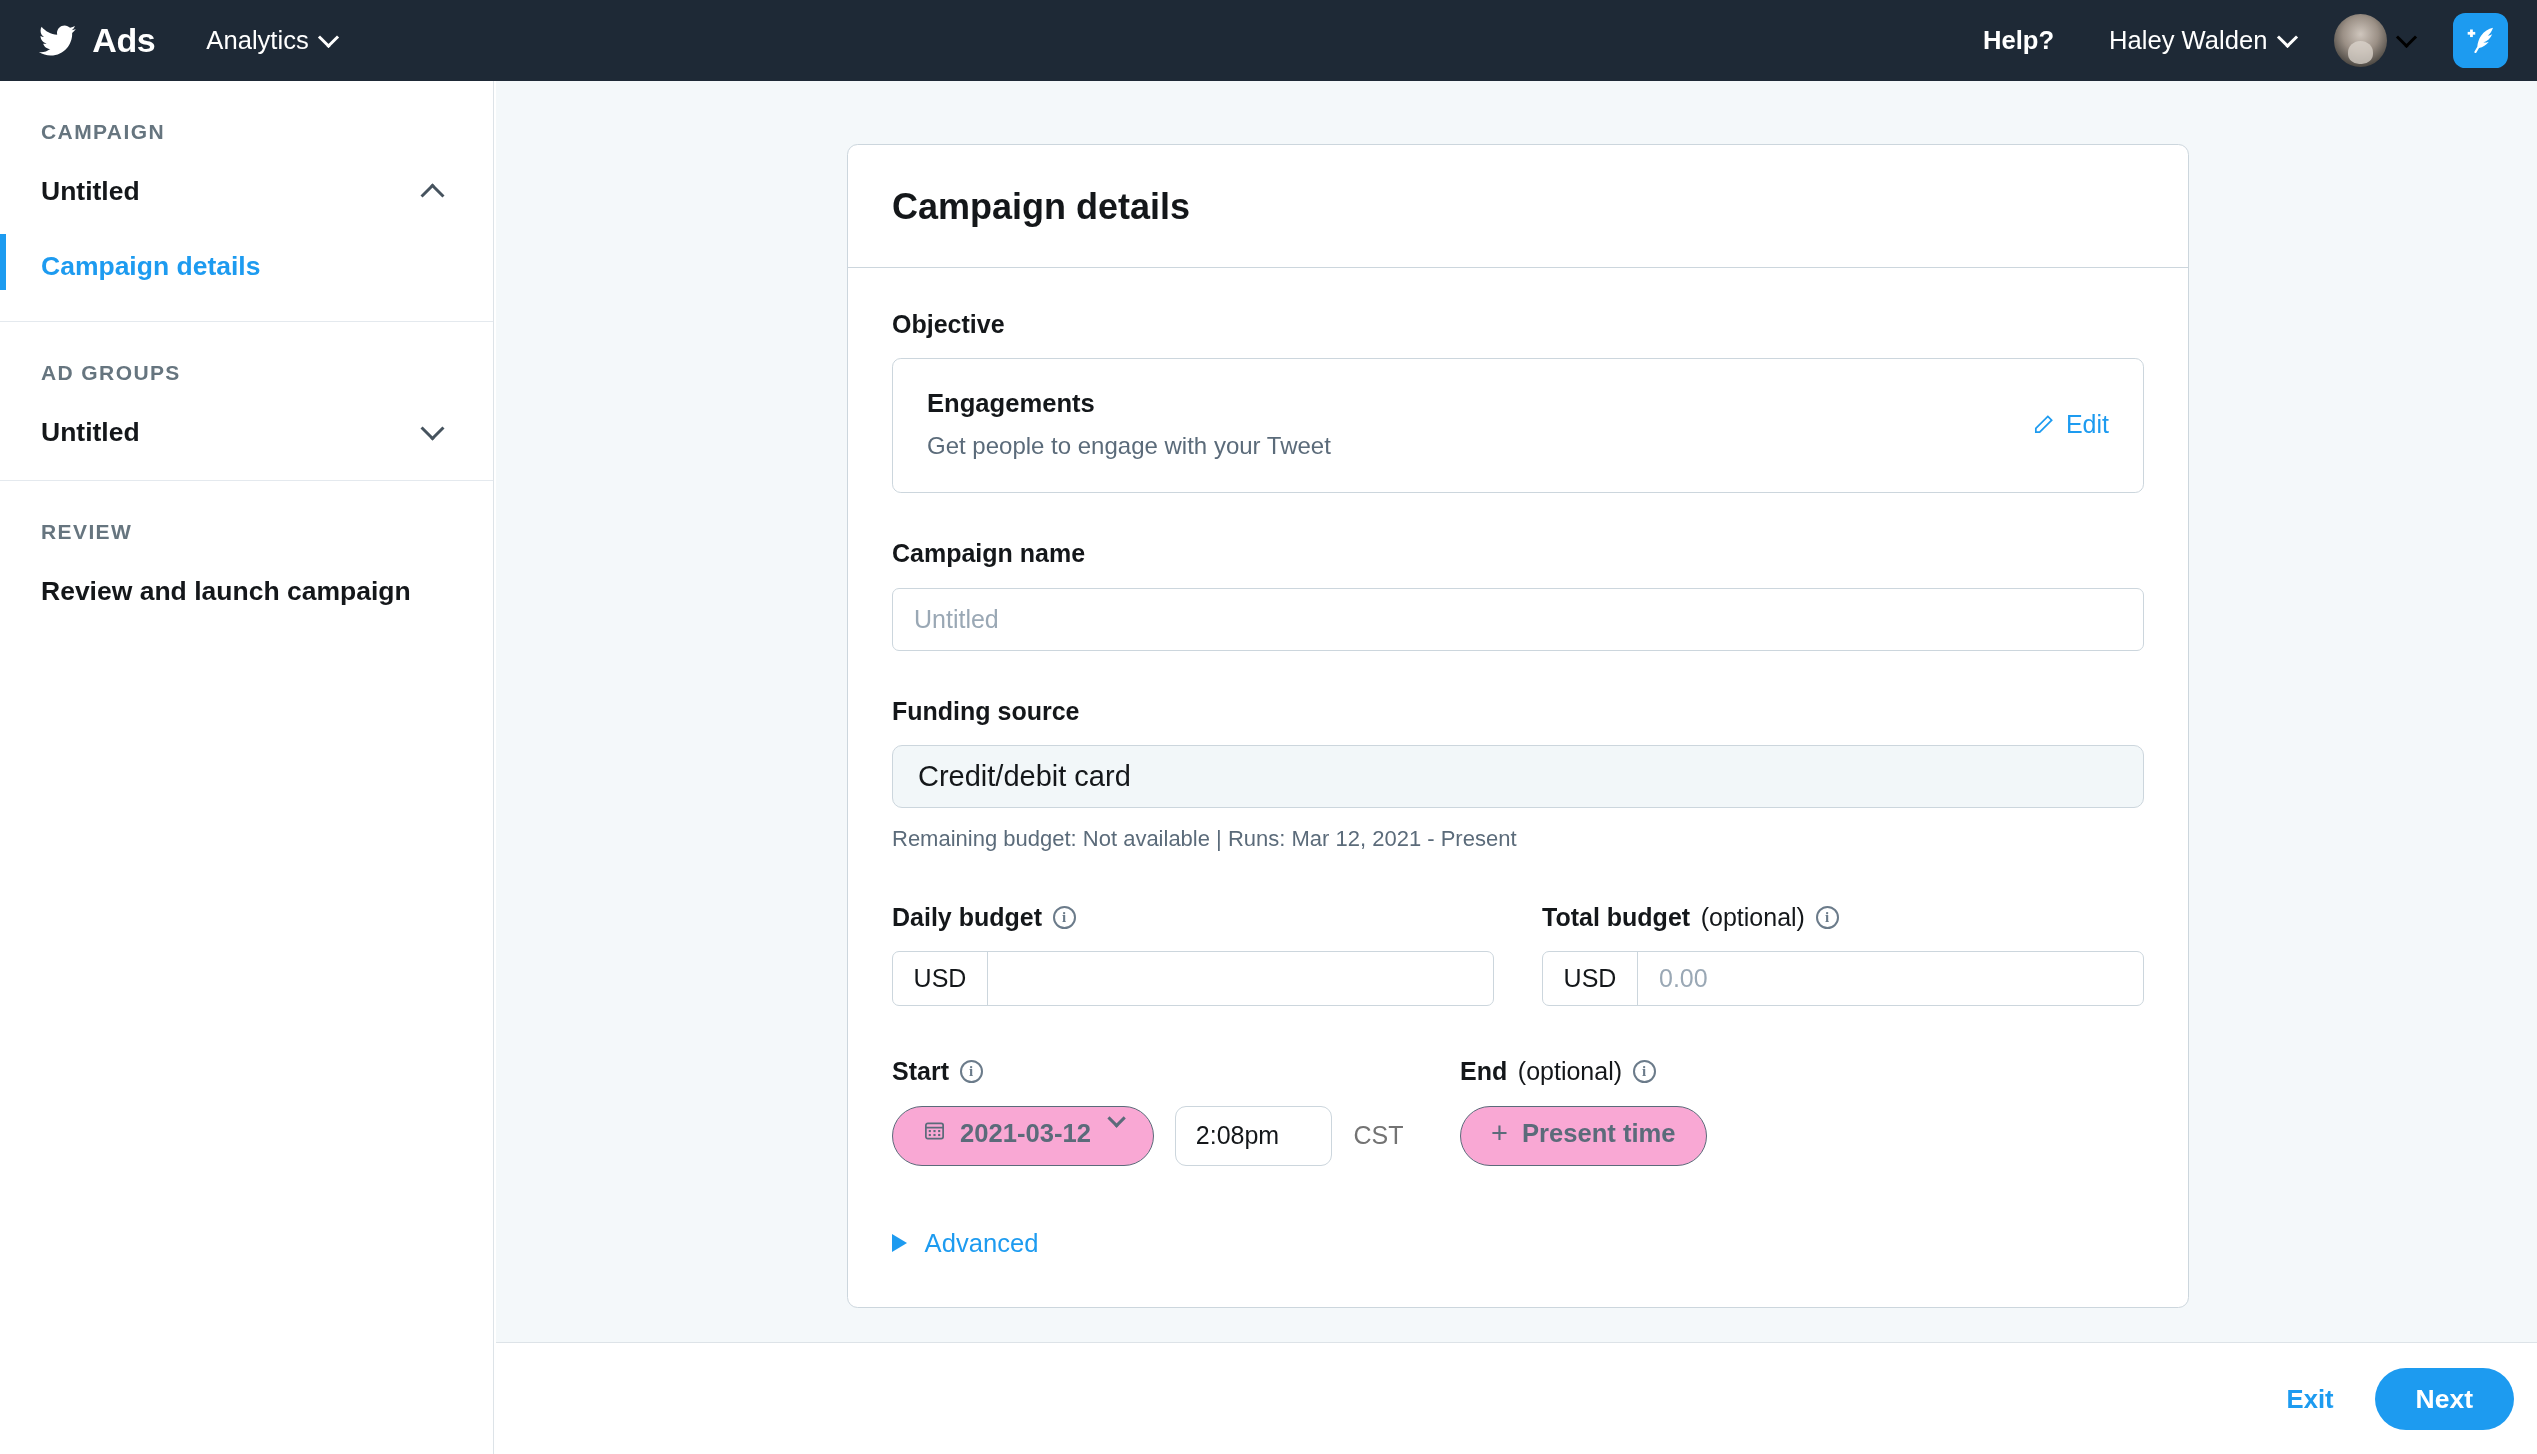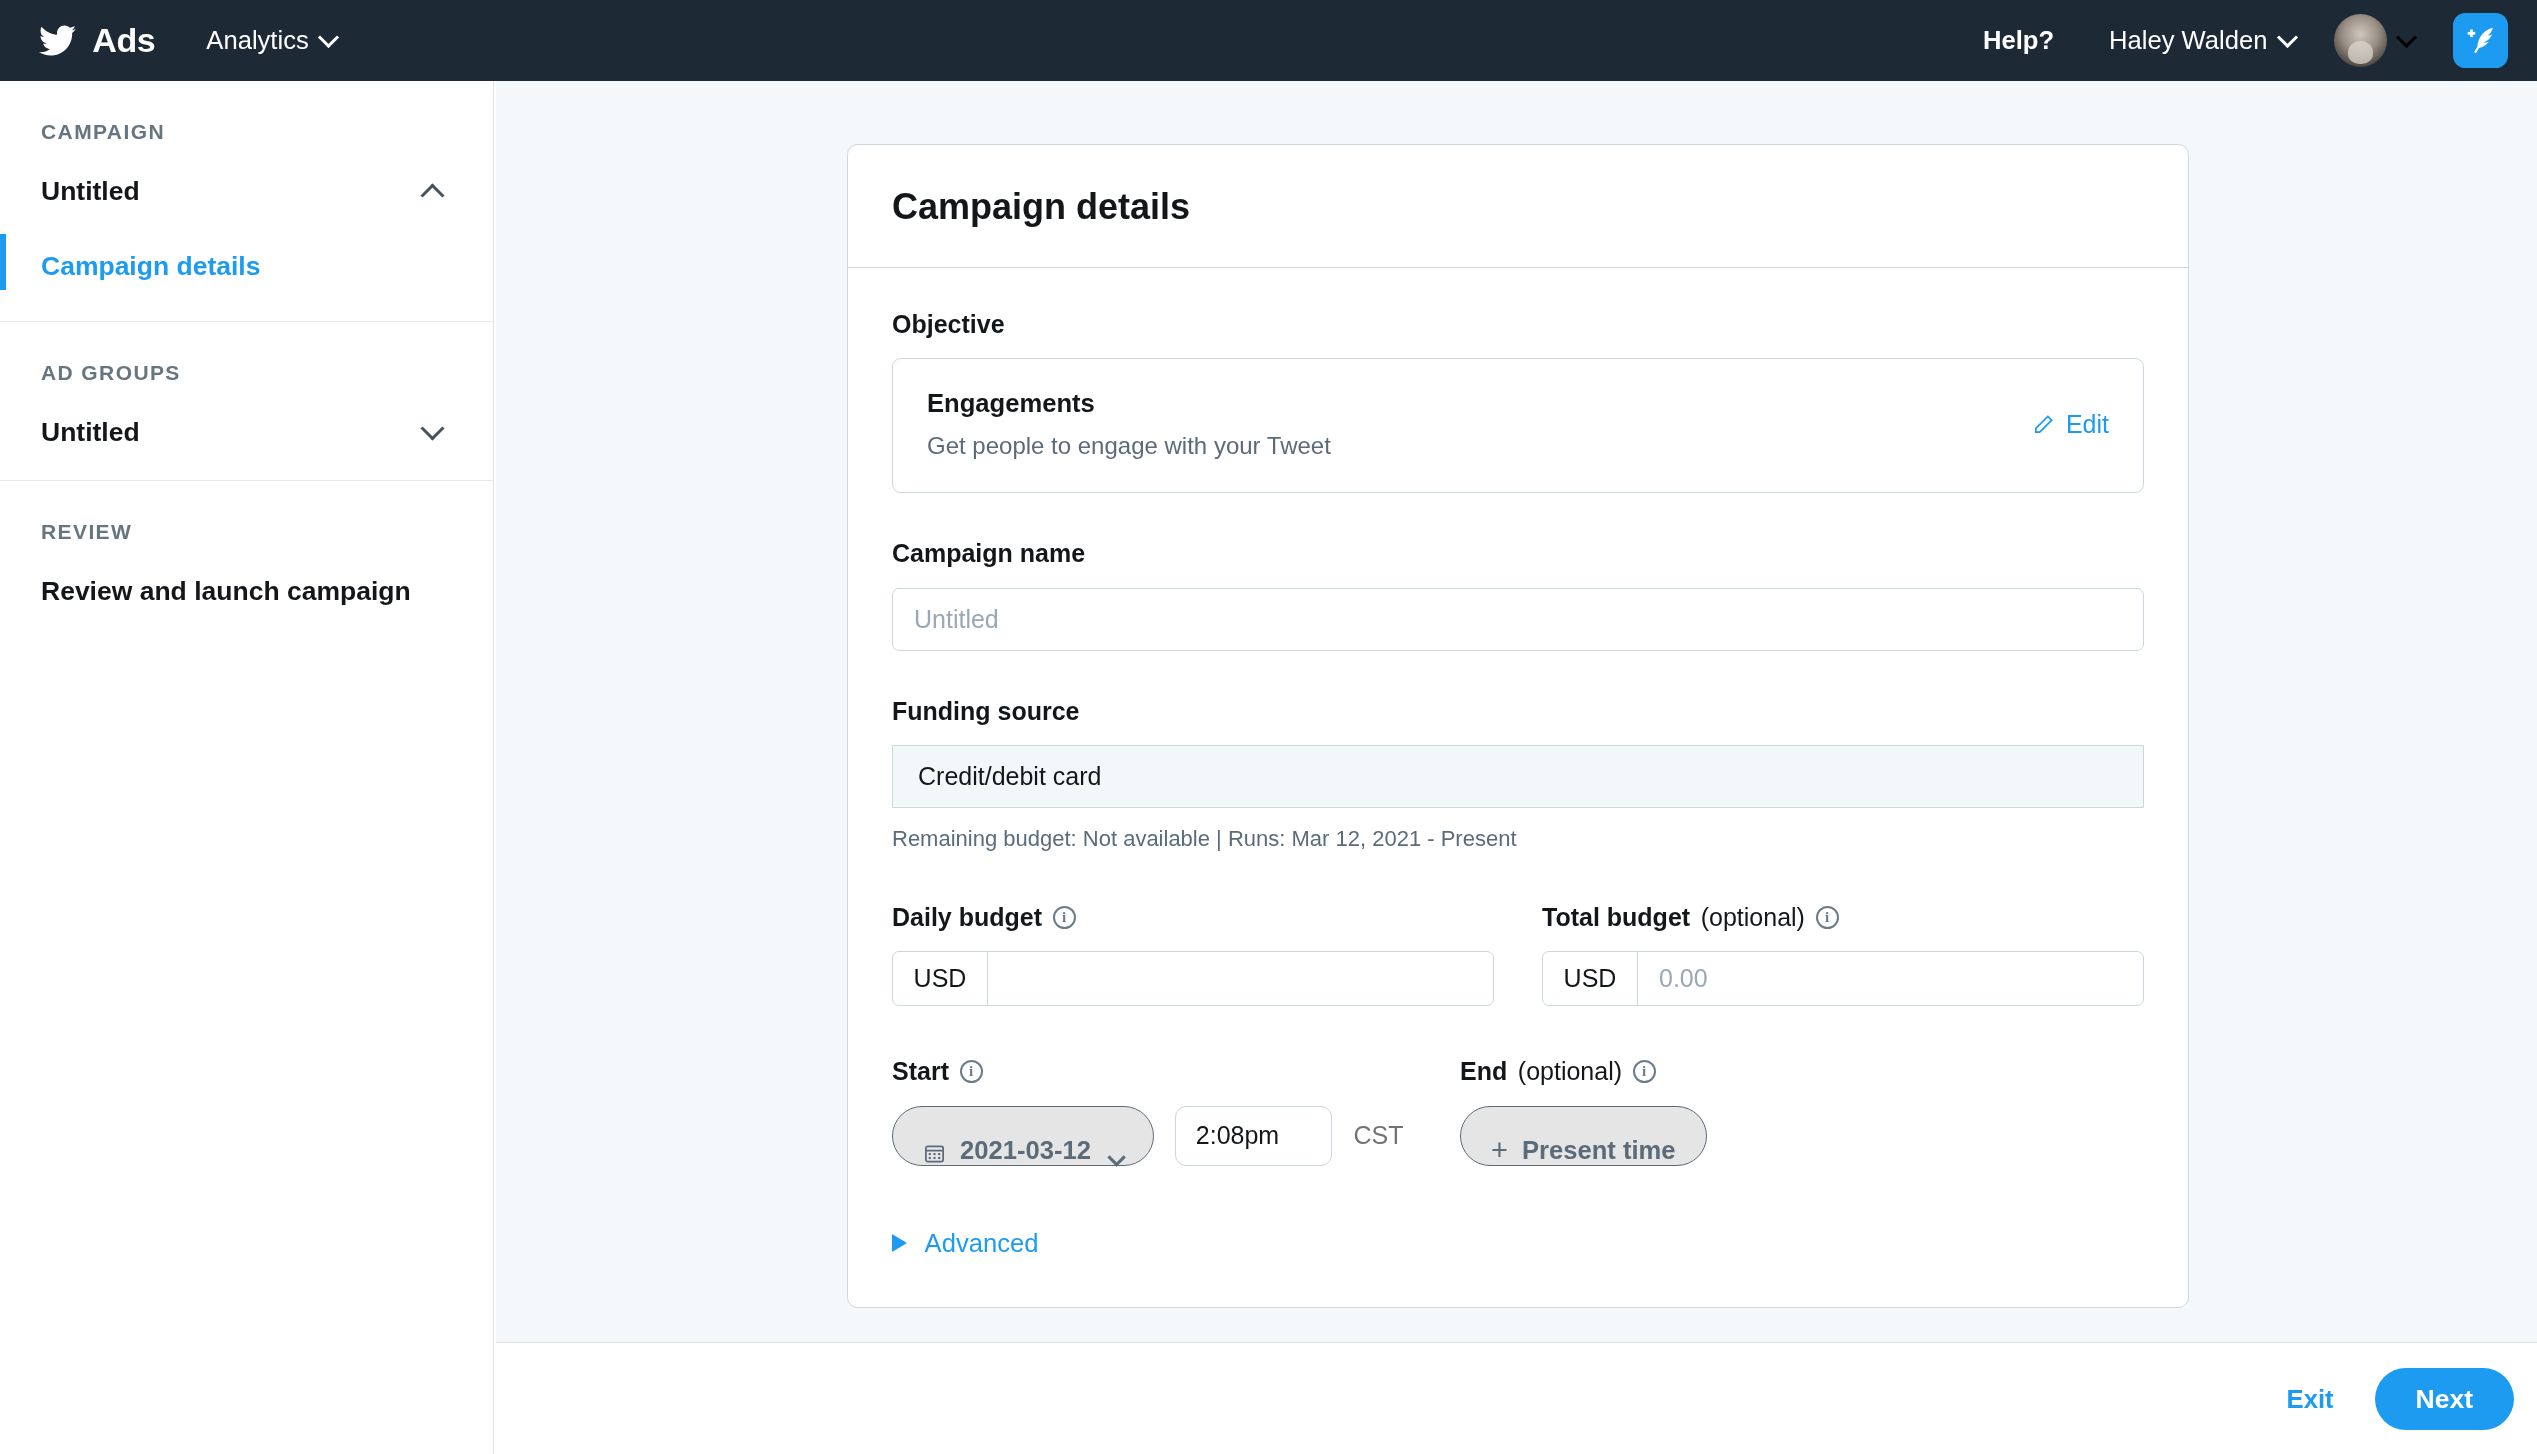--- a/index.html
+++ b/index.html
@@ -146,23 +146,23 @@
   .text-input {
     margin-top: 19.4px; width: 100%; height: 63px;
     border: 1.8px solid #ccd6dd; border-radius: 7px;
     background: #ffffff; padding: 0 21px;
     font-size: 25px; color: #14171a;
     font-family: "Liberation Sans", sans-serif;
   }
   .text-input::placeholder { color: #9aa8b5; }
   .readonly-field {
     margin-top: 19.4px; width: 100%; height: 63px;
-    border: 1.8px solid #ccd6dd; border-radius: 1px;
+    border: 1.8px solid #ccd6dd; border-radius: 10px;
     background: #f2f7f9; padding: 0 25px;
-    font-size: 25px; color: #14171a;
+    font-size: 29px; color: #14171a;
     display: flex; align-items: center; cursor: pointer;
   }
   .helper-text { margin-top: 17.6px; font-size: 22px; color: #5b6b7a; }
 
   .section-gap { height: 46px; }
 
   .budget-row { display: flex; gap: 48px; margin-top: 51px; }
   .budget-col { width: 660px; }
   .money-input {
     margin-top: 19.4px; display: flex; align-items: center;
@@ -178,24 +178,24 @@
     padding: 0 21px; font-size: 25px; color: #14171a;
     font-family: "Liberation Sans", sans-serif; background: transparent;
   }
   .money-value::placeholder { color: #9aa8b5; }
 
   .date-row { display: flex; margin-top: 51px; }
   .start-col { width: 568px; }
   .end-col { width: 617px; }
   .controls-row { display: flex; align-items: center; margin-top: 19.4px; gap: 21px; }
   .pill-btn {
-    display: inline-flex; align-items: flex-end; gap: 14px;
-    height: 60px; padding: 0 30px;
+    display: inline-flex; align-items: flex-start; gap: 14px;
+    height: 60px; padding: 12px 30px;
     border: 1.8px solid #5b6b7a; border-radius: 35px;
-    background: #e5e5e5; color: #5b6b7a;
+    background: #f9a8d4; color: #5b6b7a;
     font-size: 25.6px; font-weight: bold; cursor: pointer;
     font-family: "Liberation Sans", sans-serif;
   }
   .pill-chev {
     width: 13.2px; height: 13.2px;
     border-right: 3.5px solid #5b6b7a; border-bottom: 3.5px solid #5b6b7a;
     transform: rotate(45deg); margin-top: -7px; margin-left: 5.3px;
   }
   .time-input {
     width: 157px; height: 60px;

